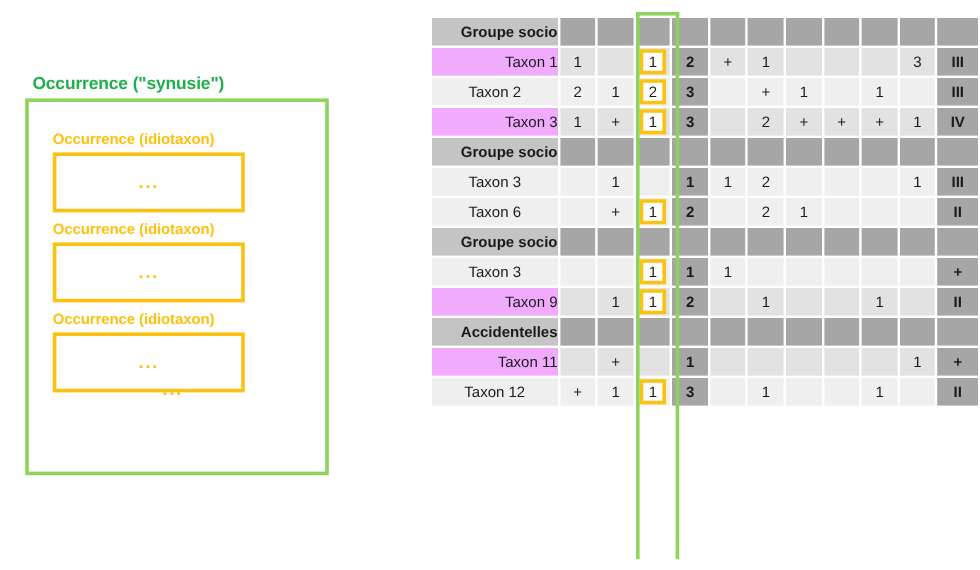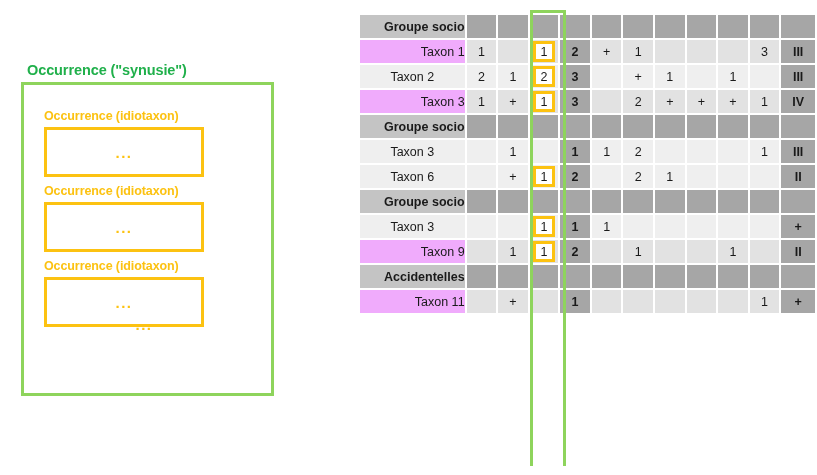--- a/index.html
+++ b/index.html
@@ -411,17 +411,33 @@
           <td></td>
           <td class="boldcol">1</td>
           <td></td>
           <td></td>
           <td></td>
           <td></td>
           <td></td>
           <td>1</td>
           <td class="syncol">+</td>
         </tr>
+        <tr class="even">
+          <td class="name">Taxon 12</td>
+          <td>+</td>
+          <td>1</td>
+          <td class="hl">
+            <span class="mark">1</span>
+          </td>
+          <td class="boldcol">3</td>
+          <td></td>
+          <td>1</td>
+          <td></td>
+          <td></td>
+          <td>1</td>
+          <td></td>
+          <td class="syncol">II</td>
+        </tr>
       </tbody>
   </table>
 </div>
 
 <div id="green-col"></div>
 
 </body></html>

